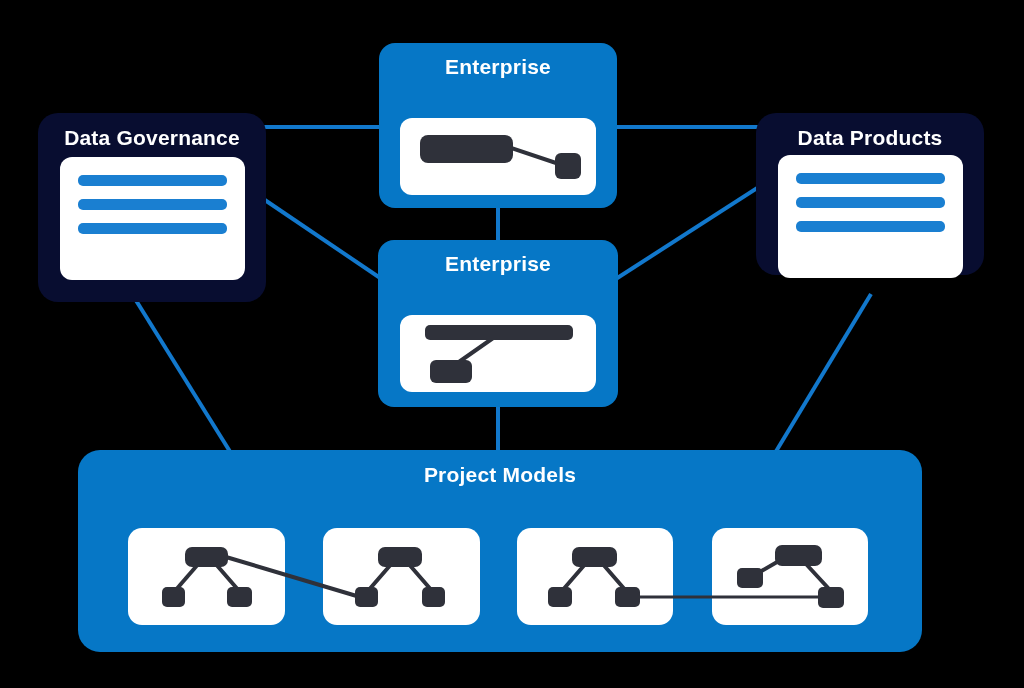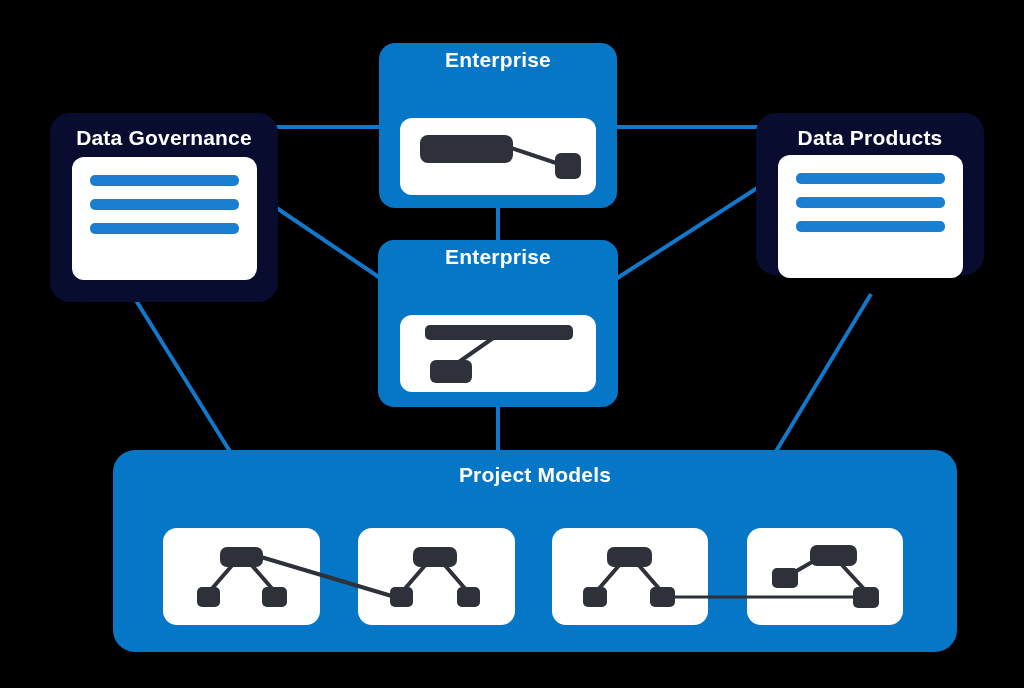--- a/index.html
+++ b/index.html
@@ -26,21 +26,21 @@
   .box.navy  { background: #080d30; border-radius: 20px; }
   .box-title {
     color: #ffffff;
     font-weight: 700;
     font-size: 21px;
     line-height: 26px;
     text-align: center;
     letter-spacing: 0.2px;
   }
   .pt12 { padding-top: 12px; }
-  .pt13 { padding-top: 4px; }
+  .pt13 { padding-top: 11px; }
   .card {
     position: absolute;
     background: #ffffff;
     border-radius: 12px;
   }
   .bar {
     position: absolute;
     left: 18px;
     width: 149px;
     height: 11px;
@@ -76,21 +76,21 @@
     </div>
     <div class="card" style="left:21px; top:75px; width:196px; height:77px;">
       <svg class="icon-svg" width="196" height="77" viewBox="0 0 196 77" xmlns="http://www.w3.org/2000/svg">
         <line class="sline" x1="108" y1="29" x2="162" y2="47"></line>
         <rect class="shape" x="20" y="17" width="93" height="28" rx="8"></rect>
         <rect class="shape" x="155" y="35" width="26" height="26" rx="6"></rect>
       </svg>
     </div>
   </div>
 
-  <div class="box navy" style="left:50px; top:113px; width:228px; height:189px;">
+  <div class="box navy" style="left:38px; top:113px; width:228px; height:189px;">
     <div class="box-title pt12">Data Governance</div>
     <div class="card" style="left:22px; top:44px; width:185px; height:123px;">
       <div>
         <div class="bar" style="top:18px;"></div>
         <div class="bar" style="top:42px;"></div>
         <div class="bar" style="top:66px;"></div>
       </div>
     </div>
   </div>
 
@@ -111,21 +111,21 @@
     </div>
     <div class="card" style="left:22px; top:75px; width:196px; height:77px;">
       <svg class="icon-svg" width="196" height="77" viewBox="0 0 196 77" xmlns="http://www.w3.org/2000/svg">
         <line class="sline" x1="96" y1="21" x2="56" y2="49"></line>
         <rect class="shape" x="25" y="10" width="148" height="15" rx="5"></rect>
         <rect class="shape" x="30" y="45" width="42" height="23" rx="6"></rect>
       </svg>
     </div>
   </div>
 
-  <div class="box blue" style="left:78px; top:450px; width:844px; height:202px; border-radius:22px;margin-left:35px;">
+  <div class="box blue" style="left:78px; top:450px; width:844px; height:202px; border-radius:22px;">
     <div class="box-title pt12" style="position:relative; z-index:2;">
       <div>Project Models</div>
     </div>
     <svg class="project-art" width="844" height="190" viewBox="0 0 844 190" xmlns="http://www.w3.org/2000/svg">
 
       <g>
         <rect x="50" y="78" width="157" height="97" rx="14" fill="#ffffff"></rect>
         <rect x="245" y="78" width="157" height="97" rx="14" fill="#ffffff"></rect>
         <rect x="439" y="78" width="156" height="97" rx="14" fill="#ffffff"></rect>
         <rect x="634" y="78" width="156" height="97" rx="14" fill="#ffffff"></rect>

